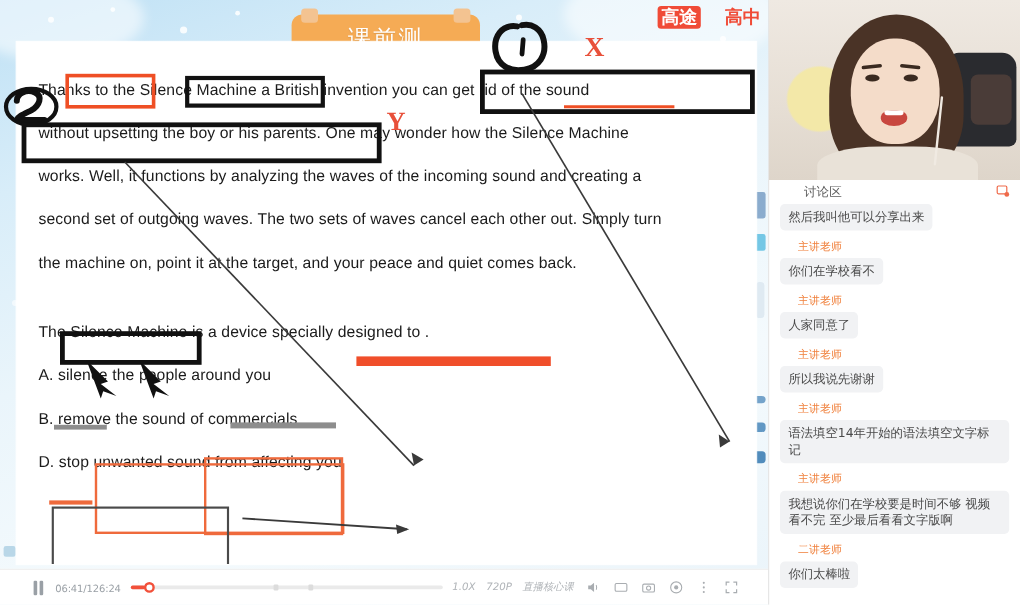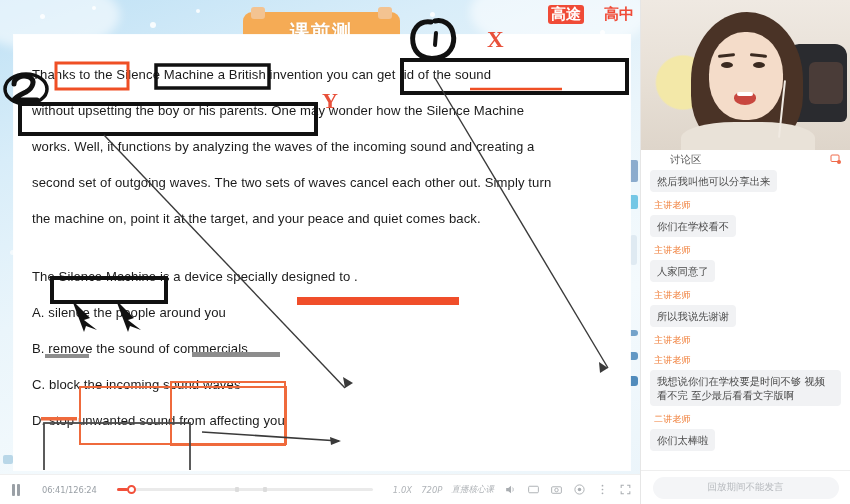--- a/index.html
+++ b/index.html
@@ -31,21 +31,21 @@
   }
   .para p{ margin:0; }
   .qline{ margin-top:22px; }
   .opt{ margin-top:0px; }
 
   
   .banner{
     position:absolute; left:243px; top:12px; width:157px; height:40px;
     background:#f5ab55; border-radius:9px;
     display:flex; align-items:center; justify-content:center;
-    color:#fff; font-size:19px; font-weight:700; letter-spacing:2px;
+    color:#fff; font-size:19px; font-weight:400; letter-spacing:2px;
     text-shadow:0 1px 1px rgba(0,0,0,.12);
     font-family:"DejaVu Sans", sans-serif;
   }
   .banner:before,.banner:after{
     content:""; position:absolute; top:-5px; width:14px; height:12px;
     background:#f3c391; border-radius:3px;
   }
   .banner:before{ left:8px; }
   .banner:after{ right:8px; }
 
@@ -101,40 +101,39 @@
       background:#f0eae2; transform:rotate(6deg); border-radius:2px;}
 
   .chat-head{
     position:relative; height:20px; padding:3px 8px 0 9px;
     font-size:10.5px; color:#5c5c5c; font-family:"DejaVu Sans", sans-serif;margin-left:20px;
   }
   .chat-head .ico{ position:absolute; right:8px; top:3px; width:13px; height:12px; }
   .chat-list{ flex:1; overflow:hidden; padding:0 9px; }
   .msg{ margin-bottom:7px; }
   .msg .who{ font-size:9px; color:#f0803c; font-family:"DejaVu Sans", sans-serif;
-             margin:0 0 3px 4px; letter-spacing:.2px;}
+             margin:0 0 3px 15px; letter-spacing:.2px;}
   .msg .bub{
     display:inline-block; max-width:100%; background:#f1f2f4; color:#4a4a4a;
     font-size:10.3px; line-height:14px; border-radius:4px; padding:4px 7px;
     font-family:"DejaVu Sans", sans-serif; word-break:break-all;
   }
   .chat-foot{ height:34px; display:flex; align-items:center; justify-content:center;
               border-top:1px solid #eee; }
   .chat-foot .inbox{
     width:186px; height:22px; background:#f4f5f7; border-radius:11px;
     display:flex; align-items:center; justify-content:center;
     color:#b6b9bd; font-size:9.5px; font-family:"DejaVu Sans", sans-serif;
   }
 
   
   .player{
     position:absolute; left:0; bottom:0; width:640px; height:30px;
-    background:#fff; display:flex; align-items:center; padding:0 8px;
+    background:#fff; display:flex; align-items:center; padding:0 24px;
     border-top:1px solid #f0f0f0;
-    gap:12px;
   }
   .pbtn{ width:16px; height:14px; display:flex; align-items:center; justify-content:center; }
   .pbtn .bar{ width:3px; height:12px; background:#9aa0a6; margin:0 1px; border-radius:1px;}
   .ptime{ font-size:8.3px; color:#9aa0a6; margin-left:6px; white-space:nowrap;
           font-family:"DejaVu Sans", sans-serif; letter-spacing:-.1px;}
   .track{ position:relative; flex:1; height:3px; background:#eaeaea; margin:0 8px; border-radius:2px; }
   .track .played{ position:absolute; left:0; top:0; height:3px; background:#f2503a; border-radius:2px; width:4.6%;}
   .track .knob{ position:absolute; top:-3.5px; width:9px; height:9px; border-radius:50%;
                 background:#fff; border:2px solid #f2503a; left:4.2%; }
   .track .tick{ position:absolute; top:-1px; width:4px; height:5px; background:#dcdcdc; border-radius:1px;}
@@ -185,21 +184,20 @@
         <div class="para">
           <p>Thanks to the Silence Machine a British invention you can get rid of the sound</p>
           <p>without upsetting the boy or his parents. One may wonder how the Silence Machine</p>
           <p>works. Well, it functions by analyzing the waves of the incoming sound and creating a</p>
           <p>second set of outgoing waves. The two sets of waves cancel each other out. Simply turn</p>
           <p>the machine on, point it at the target, and your peace and quiet comes back.</p>
         </div>
         <div class="qline">The Silence Machine is a device specially designed to            .</div>
         <div class="opt">A. silence the people around you</div>
         <div class="opt">B. remove the sound of commercials</div>
-        <div class="opt">C. block the incoming sound waves</div>
         <div class="opt">D. stop unwanted sound from affecting you</div>
       </div>
     </div>
 
     <svg class="ann" viewBox="0 0 640 470">
 
       <path d="M431,22 C418,20 411,31 413,43 C415,55 425,60 437,58 C449,56 456,46 453,33 C451,24 443,19 435,21" fill="none" stroke="#111" stroke-width="5" stroke-linecap="round"></path>
       <path d="M436,33 L435,45" fill="none" stroke="#111" stroke-width="4" stroke-linecap="round"></path>
 
       <path d="M14,84 C14,78 22,74 29,77 C36,80 33,88 26,92 C20,95 15,97 14,100 L37,100" fill="none" stroke="#111" stroke-width="5" stroke-linecap="round" stroke-linejoin="round"></path>
@@ -338,30 +336,26 @@
       <div class="msg">
         <div class="who">主讲老师</div>
         <div class="bub">人家同意了</div>
       </div>
       <div class="msg">
         <div class="who">主讲老师</div>
         <div class="bub">所以我说先谢谢</div>
       </div>
       <div class="msg">
         <div class="who">主讲老师</div>
+        <div class="bub">语法填空14年开始的语法填空文字标记</div>
       </div>
       <div class="msg">
         <div class="who">主讲老师</div>
         <div class="bub">我想说你们在学校要是时间不够 视频看不完 至少最后看看文字版啊</div>
       </div>
       <div class="msg">
         <div class="who">二讲老师</div>
         <div class="bub">你们太棒啦</div>
       </div>
     </div>
 
-    <div class="chat-foot">
-      <div class="inbox">
-        <span>回放期间不能发言</span>
-      </div>
-    </div>
   </div>
 </div>
 
 </body></html>

